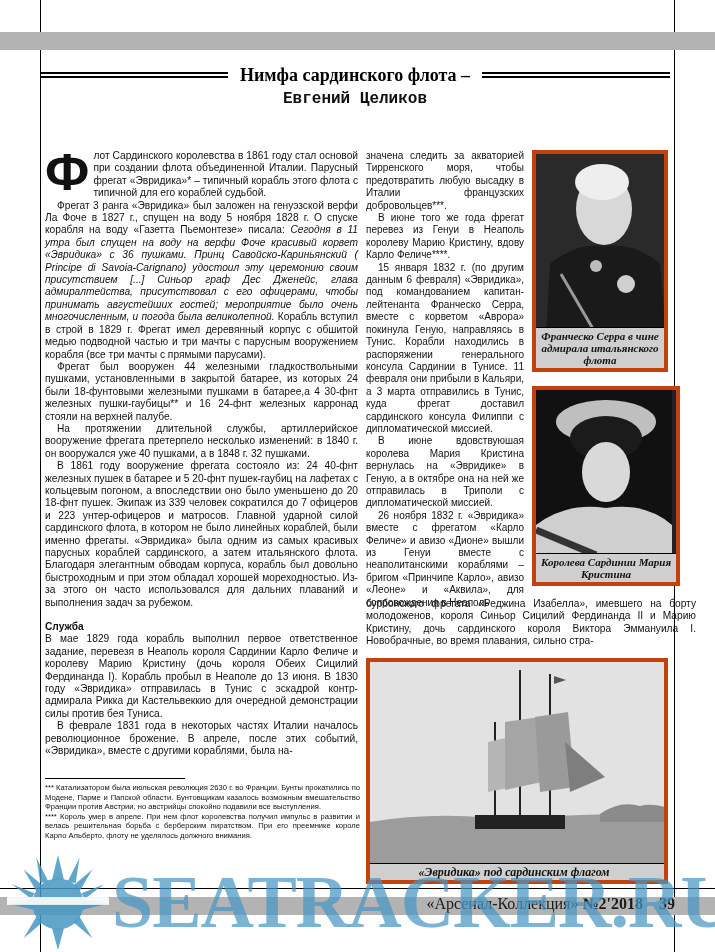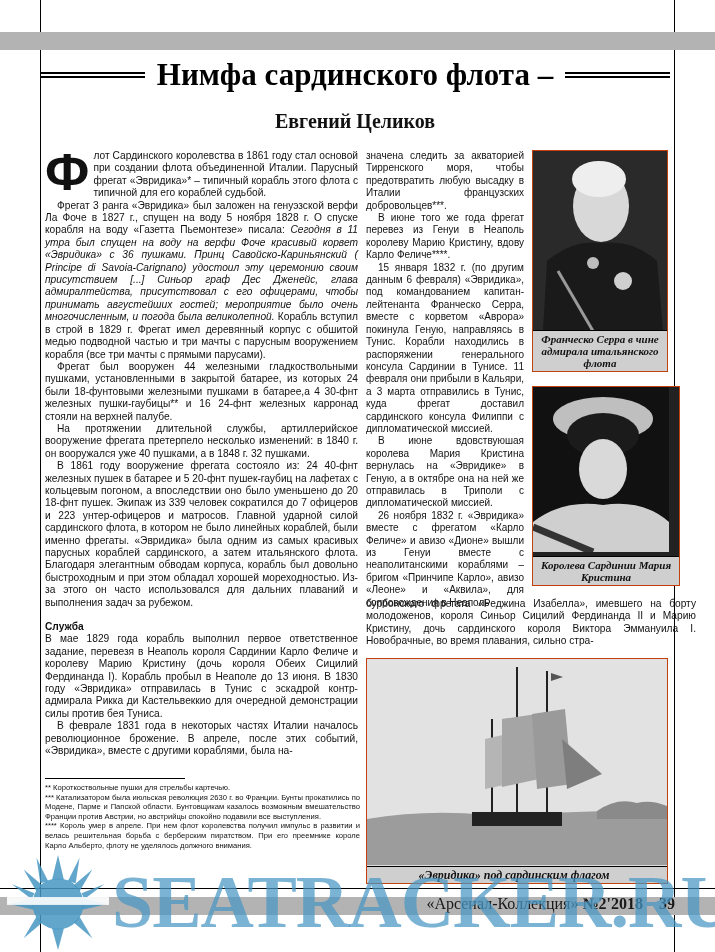--- a/index.html
+++ b/index.html
@@ -7,38 +7,38 @@
   body { position: relative; font-family: "Liberation Sans", sans-serif; color: #111; }
 
   .crop-line-v { position: absolute; top: 0; width: 1px; background: #000; }
   .crop-line-h { position: absolute; height: 1px; background: #000; }
 
   .top-band { position: absolute; left: 0; top: 32px; width: 715px; height: 18px; background: #b3b3b3; }
 
   .title-wrap { position: absolute; left: 40px; top: 60px; width: 630px; text-align: center; }
   .title-line1 { display: flex; align-items: center; justify-content: center; gap: 12px; }
   .title-rule { flex: 1; height: 6px; border-top: 2px solid #000; border-bottom: 2px solid #000; }
-  .title-text { font-family: "Liberation Serif", serif; font-weight: bold; font-size: 31px; line-height: 30px; color: #000; white-space: nowrap; }
+  .title-text { font-family: "Liberation Serif", serif; font-weight: bold; font-size: 18px; line-height: 30px; color: #000; white-space: nowrap; }
   .title-line2 { font-family: "Liberation Serif", serif; font-weight: bold; font-size: 27px; line-height: 30px; margin-top: 1px; }
-  .author { font-family: Liberation Serif, serif; font-weight: bold; font-size: 20px; margin-top: 20px; }
+  .author { font-family: Liberation Mono, monospace; font-weight: bold; font-size: 16px; margin-top: 0; }
 
   .col-left { position: absolute; left: 45px; top: 150px; width: 313px; font-size: 10.2px; line-height: 12.4px; text-align: justify; }
   .col-left p { text-indent: 12px; }
   .col-left p.first { text-indent: 0; }
   .dropcap { float: left; font-family: "Liberation Sans", sans-serif; font-weight: bold; font-size: 52px; line-height: 40px; margin: 2px 4px 0 0; }
   .section-head { font-weight: bold; margin-top: 12px; }
   .it { font-style: italic; }
 
   .col-mid { position: absolute; left: 366px; top: 150px; width: 158px; font-size: 10px; line-height: 12.4px; text-align: justify; }
   .col-mid p { text-indent: 12px; }
   .col-mid p.cont { text-indent: 0; }
 
   .col-wide { position: absolute; left: 366px; top: 598px; width: 330px; font-size: 10.2px; line-height: 12.4px; text-align: justify; }
 
-  .figure { position: absolute; border: 1px solid #c2410c; background: #222; overflow: hidden; }
+  .figure { position: absolute; border: 4px solid #c2410c; background: #222; overflow: hidden; }
   .figure .caption { position: absolute; left: 0; right: 0; bottom: 0; background: #cfcfcf; border-top: 1px solid #000; font-family: "Liberation Serif", serif; font-style: italic; font-weight: bold; font-size: 11px; line-height: 12px; text-align: center; padding: 2px 2px; color: #111; }
 
   .portrait { position: absolute; left: 0; right: 0; top: 0; }
 
   .footnotes { position: absolute; left: 45px; top: 778px; width: 315px; font-size: 7.6px; line-height: 9.6px; text-align: justify; }
   .fn-rule { width: 140px; height: 1px; background: #000; margin-bottom: 4px; }
 
   .bottom-band { position: absolute; left: 0; top: 897px; width: 715px; height: 18px; background: #b3b3b3; }
   .folio { position: absolute; right: 40px; top: 895px; font-family: "Liberation Serif", serif; font-size: 16px; font-weight: bold; color: #1a1a1a; white-space: nowrap; }
   .folio .mag { font-weight: normal; margin-left: 26px; }
@@ -125,21 +125,20 @@
     <path d="M135 60 L170 55 L172 120 L135 128 Z" fill="#a5a5a5"></path>
     <path d="M165 55 L198 50 L205 125 L170 130 Z" fill="#9a9a9a"></path>
     <path d="M195 80 L235 115 L200 130 Z" fill="#7e7e7e"></path>
     <path d="M184 14 L196 18 L184 22 Z" fill="#555"></path>
   </svg>
   <div class="caption" style="text-align:center; padding-right:8px; font-size:12px;">«Эвридика» под сардинским флагом</div>
 </div>
 
 <div class="footnotes">
   <div class="fn-rule"></div>
-  <div>** Короткоствольные пушки для стрельбы картечью.</div>
   <div>*** Катализатором была июльская революция 2630 г. во Франции. Бунты прокатились по Модене, Парме и Папской области. Бунтовщикам казалось возможным вмешательство Франции против Австрии, но австрийцы спокойно подавили все выступления.</div>
   <div>**** Король умер в апреле. При нем флот королевства получил импульс в развитии и велась решительная борьба с берберским пиратством. При его преемнике короле Карло Альберто, флоту не уделялось должного внимания.</div>
 </div>
 
 <div class="bottom-band"></div>
 <div class="folio">
   <span class="mag">«Арсенал-Коллекция»</span>
   <span>№2'2018</span>
   &nbsp;&nbsp;
   <span>39</span>

